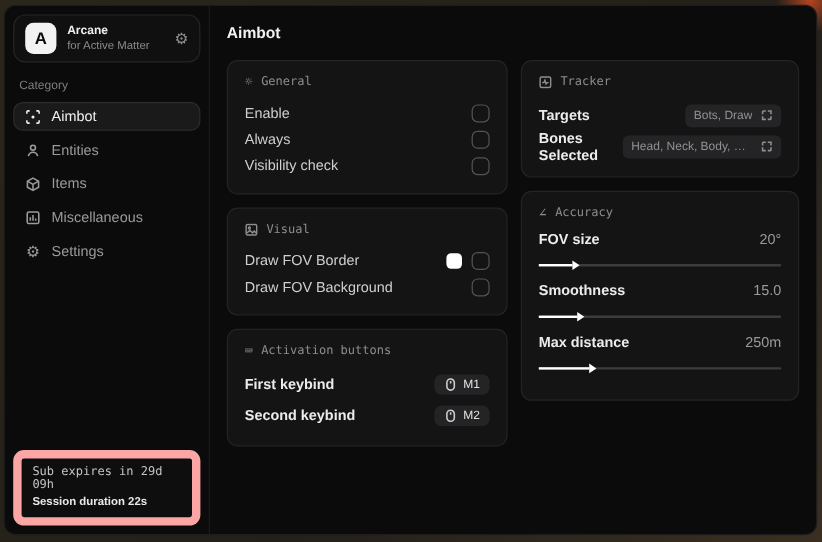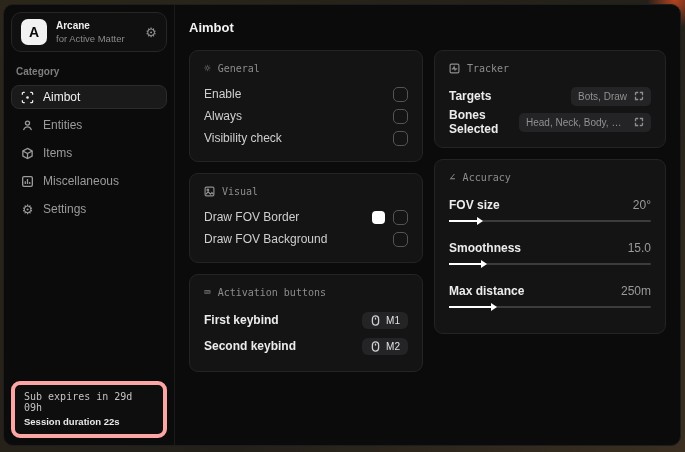--- a/index.html
+++ b/index.html
@@ -29,34 +29,34 @@
   }
   .logo-badge {
     width:26px; height:26px; border-radius:7px; background:#f2f2f2;
     color:#0a0a0a; font-weight:bold; font-size:14px;
     display:flex; align-items:center; justify-content:center; flex:none;
   }
   .logo-text { flex:1; line-height:1.2; }
   .logo-title { font-size:10px; font-weight:bold; color:#ededed; }
   .logo-sub { font-size:9.5px; color:#8a8a8a; margin-top:1px; }
   .logo-gear { color:#8f8f8f; font-size:13px; line-height:1; cursor:pointer; }
-  .category-label { margin:14px 5px 8px; font-size:10px; color:#7e7e7e;font-weight:bold; }
+  .category-label { margin:14px 5px 8px; font-size:10px; color:#7e7e7e; }
   .nav { display:flex; flex-direction:column; gap:4px; }
   .nav-item {
     display:flex; align-items:center; gap:9px; height:24px;
     padding:0 9px; border-radius:8px; border:1px solid transparent;
     color:#9b9b9b; font-size:12px; cursor:pointer;
   }
   .nav-item.selected { background:#1a1a1b; border-color:#2c2c2d; color:#f1f1f1; }
   .nav-icon { width:13px; height:13px; flex:none; display:flex; align-items:center; justify-content:center; }
   .nav-icon svg { width:13px; height:13px; stroke:currentColor; fill:none; stroke-width:1.4; }
   .nav-gear-glyph { font-size:13px; line-height:1; }
   .sidebar-footer {
     position:absolute; left:7px; right:7px; bottom:7px;
-    border:4px solid #fca5a5; border-radius:9px; padding:6px 9px 7px;
+    border:7px solid #fca5a5; border-radius:9px; padding:6px 9px 7px;
     background:#0e0e0f;
   }
   .footer-line1 { font-family:"DejaVu Sans Mono", monospace; font-size:10px; color:#c3c3c3; }
   .footer-line2 { font-size:9.5px; font-weight:bold; color:#e9e9e9; margin-top:3px; }
   
   .main { flex:1; padding:12px 14px; overflow:hidden; }
   .page-title { font-size:13px; font-weight:bold; color:#f3f3f3; margin:3px 0 15px; }
   .columns { display:flex; gap:11px; align-items:flex-start; }
   .col { display:flex; flex-direction:column; gap:11px; }
   .col-left { width:239px; }
@@ -89,21 +89,21 @@
   .keybind svg { width:11px; height:11px; stroke:#cfcfcf; fill:none; stroke-width:1.3; }
   .dropdown {
     display:flex; align-items:center; gap:7px; background:#242426;
     border-radius:5px; padding:0 7px; height:19px; font-size:10px; color:#919191;
     cursor:pointer; max-width:150px;
   }
   .dropdown .dd-value { white-space:nowrap; overflow:hidden; text-overflow:ellipsis; }
   .dropdown svg { width:10px; height:10px; stroke:#8f8f8f; fill:none; stroke-width:1.3; flex:none; }
   
   .acc-row { margin-bottom:6px; }
-  .acc-top { display:flex; align-items:flex-end; justify-content:space-between; height:20px; }
+  .acc-top { display:flex; align-items:flex-start; justify-content:space-between; height:20px; }
   .acc-label { font-size:12px; font-weight:bold; color:#ececec; }
   .acc-value { font-size:12px; color:#9a9a9a; }
   .track { position:relative; height:2px; background:#3c3c3e; border-radius:1px; margin:8px 0 13px; cursor:pointer; }
   .fill { position:absolute; left:0; top:0; height:2px; background:#ffffff; }
   .fill::after {
     content:""; position:absolute; right:-6px; top:-3px;
     border-left:6px solid #ffffff; border-top:4px solid transparent; border-bottom:4px solid transparent;
   }
 </style>
 </head>

